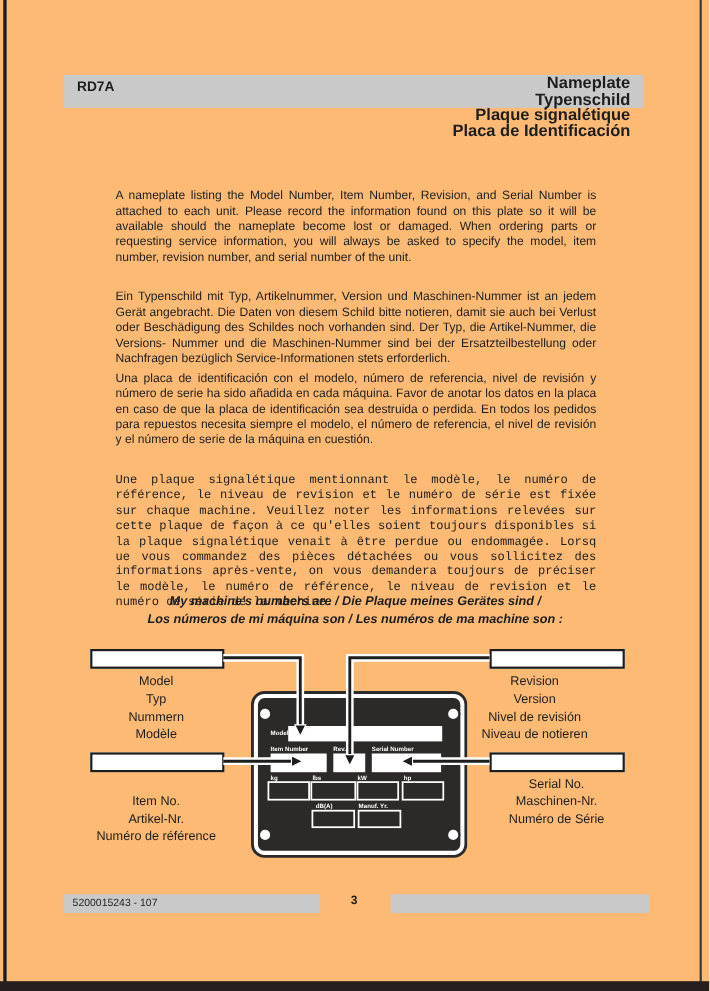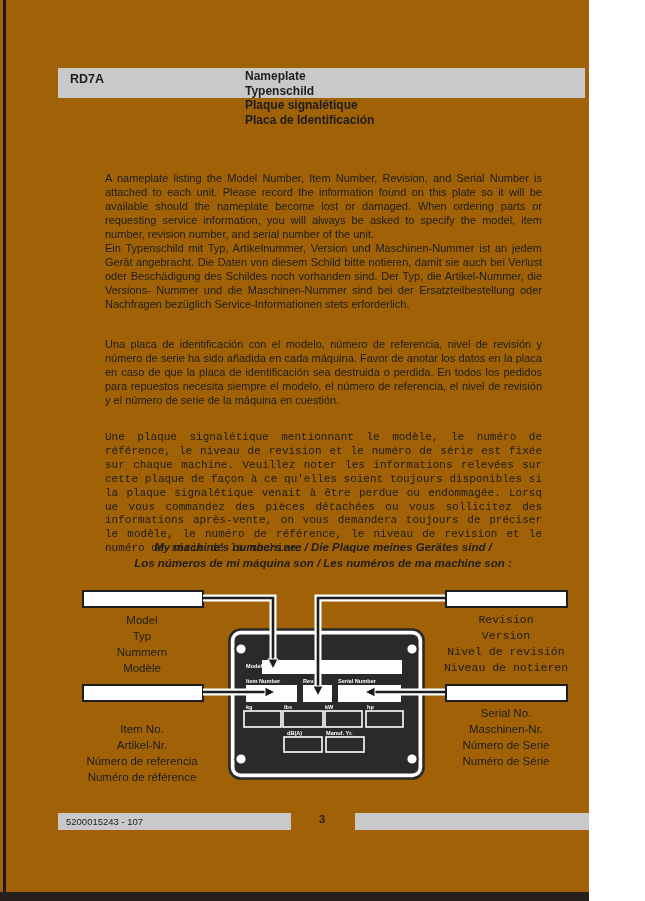--- a/index.html
+++ b/index.html
@@ -1,48 +1,48 @@
 <!DOCTYPE html>
 <html><head>
 <meta charset="utf-8">
 <style>
   html,body{margin:0;padding:0;background:#ffffff;}
   .page{
-    position:relative;width:589px;height:901px;background:#a16207;overflow:hidden;
+    position:relative;width:645px;height:901px;background:#fdba74;overflow:hidden;
     font-family:"Liberation Sans","DejaVu Sans",sans-serif;color:#1d1d1d;
   }
   
   .edge-left{position:absolute;left:3px;top:0;width:3px;height:901px;background:#1b1b1b;}
   .edge-right{position:absolute;left:636px;top:0;width:2px;height:901px;background:#3a3a3a;}
   .edge-bottom{position:absolute;left:0;top:892px;width:645px;height:9px;background:#261f1d;}
 
   
   .header-bar{position:absolute;left:58px;top:68px;width:527px;height:30px;background:#c9c9c9;}
   .model-code{position:absolute;left:70px;top:72px;font-size:12.5px;font-weight:bold;}
-  .titles{position:absolute;left:245px;top:69px;width:340px;
-          font-size:12px;font-weight:bold;line-height:14.6px;}
+  .titles{position:absolute;left:233px;top:69px;width:340px;text-align:right;
+          font-size:15px;font-weight:bold;line-height:14.6px;}
 
   
   .para{position:absolute;left:105px;width:437px;font-size:11px;line-height:13.9px;
         text-align:justify;}
-  .p-en{top:172px;} .p-de{top:242px;} .p-es{top:338px;} .p-fr{top:431px;font-family:Liberation Mono, monospace;}
+  .p-en{top:172px;} .p-de{top:264px;} .p-es{top:338px;} .p-fr{top:431px;font-family:Liberation Mono, monospace;}
 
   .mn-heading{position:absolute;left:83px;top:540px;width:480px;text-align:center;
               font-size:11.5px;font-weight:bold;font-style:italic;line-height:15.5px;}
 
   
   .writebox{position:absolute;width:118px;height:14px;background:#fff;border:2px solid #1d1d1d;}
   .wb-model{left:82px;top:590px;}
   .wb-revision{left:445px;top:590px;width:119px;}
   .wb-item{left:82px;top:684px;}
   .wb-serial{left:445px;top:684px;width:119px;}
 
   .labelstack{position:absolute;text-align:center;font-size:11.5px;line-height:16px;}
   .ls-model{left:52px;top:612px;width:180px;}
-  .ls-revision{left:416px;top:612px;width:180px;font-family:Liberation Mono, monospace;}
+  .ls-revision{left:396px;top:612px;width:180px;}
   .ls-item{left:32px;top:721px;width:220px;}
   .ls-serial{left:396px;top:705px;width:220px;}
 
   .plate-svg{position:absolute;left:228px;top:628px;width:197px;height:152px;}
   .connector-svg{position:absolute;left:0;top:586px;width:645px;height:200px;pointer-events:none;}
 
   .plate-label{font-family:"Liberation Sans","DejaVu Sans",sans-serif;font-size:5.6px;
                font-weight:bold;fill:#ffffff;}
 
   
@@ -93,27 +93,25 @@
   </div>
   <div class="labelstack ls-revision">
     <div>Revision</div>
     <div>Version</div>
     <div>Nivel de revisión</div>
     <div>Niveau de notieren</div>
   </div>
   <div class="labelstack ls-item">
     <div>Item No.</div>
     <div>Artikel-Nr.</div>
-    <div>Número de referencia</div>
     <div>Numéro de référence</div>
   </div>
   <div class="labelstack ls-serial">
     <div>Serial No.</div>
     <div>Maschinen-Nr.</div>
-    <div>Número de Serie</div>
     <div>Numéro de Série</div>
   </div>
 
   <svg class="plate-svg" viewBox="0 0 197 152">
     <rect x="1.5" y="1.5" width="194" height="149" rx="11" fill="#ffffff" stroke="#2b2a29" stroke-width="2.6"></rect>
     <rect x="6.5" y="6.5" width="184" height="139" rx="6" fill="#2b2a29"></rect>
     <circle cx="13" cy="21" r="5.6" fill="#ffffff" stroke="#2b2a29" stroke-width="2"></circle>
     <circle cx="184" cy="21" r="5.6" fill="#ffffff" stroke="#2b2a29" stroke-width="2"></circle>
     <circle cx="13" cy="131" r="5.6" fill="#ffffff" stroke="#2b2a29" stroke-width="2"></circle>
     <circle cx="184" cy="131" r="5.6" fill="#ffffff" stroke="#2b2a29" stroke-width="2"></circle>

